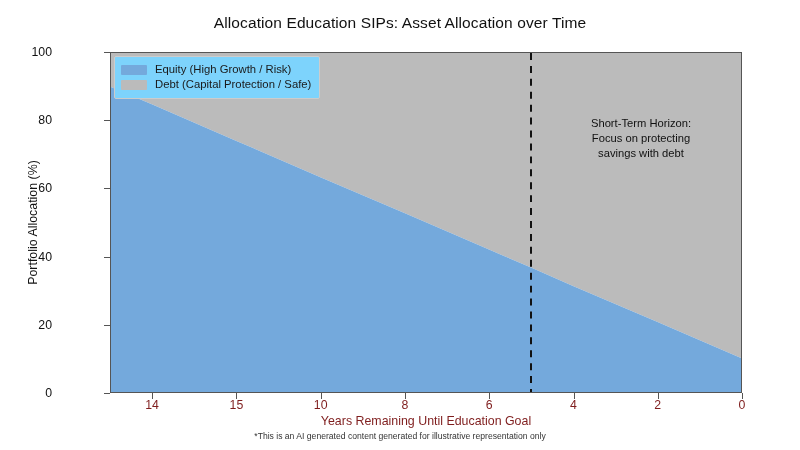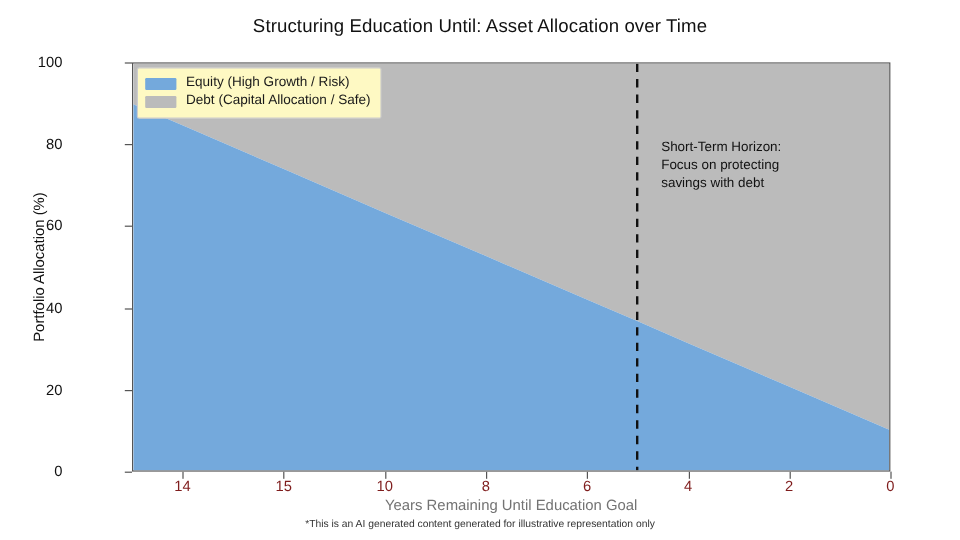--- a/index.html
+++ b/index.html
@@ -55,21 +55,21 @@
     width: 100%;
     height: 100%;
     display: block;
   }
 
   
   #legend {
     position: absolute;
     left: 3px;
     top: 3px;
-    background: #fef9c3;
+    background: #7dd3fc;
     border: 1px solid #cccccc;
     border-radius: 2px;
     padding: 5px 8px 5px 6px;
     z-index: 6;
     line-height: 1.35;
   }
   .legend-row {
     display: flex;
     align-items: center;
     white-space: nowrap;
@@ -82,20 +82,21 @@
     border-radius: 1px;
   }
   .legend-label {
     font-size: 11.3px;
     color: #1a1a1a;
   }
 
   
   .annotation {
     position: absolute;
+    text-align: center;
     font-size: 11.2px;
     line-height: 1.32;
     white-space: pre-line;
     z-index: 5;
   }
   #annotation-long-term {
     left: -22px;
     top: 163px;
     width: 150px;
     color: #ffffff;
@@ -161,40 +162,40 @@
     height: 0;
   }
 
   #xlabel {
     position: absolute;
     left: 110px;
     top: 414px;
     width: 632px;
     text-align: center;
     font-size: 12.4px;
-    color: #737373;
+    color: #7f1d1d;
   }
 
   
   #footnote {
     position: absolute;
     left: 0;
     top: 431px;
     width: 800px;
     text-align: center;
     font-size: 8.6px;
     color: #333333;
   }
 </style>
 </head>
 <body>
 
 <div id="figure">
 
-  <div id="chart-title">Structuring Education Until: Asset Allocation over Time</div>
+  <div id="chart-title">Allocation Education SIPs: Asset Allocation over Time</div>
 
   <div id="ylabel-wrap">
     <div id="ylabel">Portfolio Allocation (%)</div>
   </div>
 
   <div class="tick-label-y" style="top:52px;">100</div>
   <div class="tick-mark-y" style="top:52px;"></div>
   <div class="tick-label-y" style="top:120.2px;">80</div>
   <div class="tick-mark-y" style="top:120.2px;"></div>
   <div class="tick-label-y" style="top:188.4px;">60</div>
@@ -236,19 +237,19 @@
 Focus on protecting
 savings with debt</div>
 
     <div id="legend">
       <div class="legend-row">
         <span class="legend-swatch" style="background:#74A9DC;"></span>
         <span class="legend-label">Equity (High Growth / Risk)</span>
       </div>
       <div class="legend-row">
         <span class="legend-swatch" style="background:#BBBBBB;"></span>
-        <span class="legend-label">Debt (Capital Allocation / Safe)</span>
+        <span class="legend-label">Debt (Capital Protection / Safe)</span>
       </div>
     </div>
   </div>
 
   <div id="footnote">*This is an AI generated content generated for illustrative representation only</div>
 </div>
 
 </body></html>

